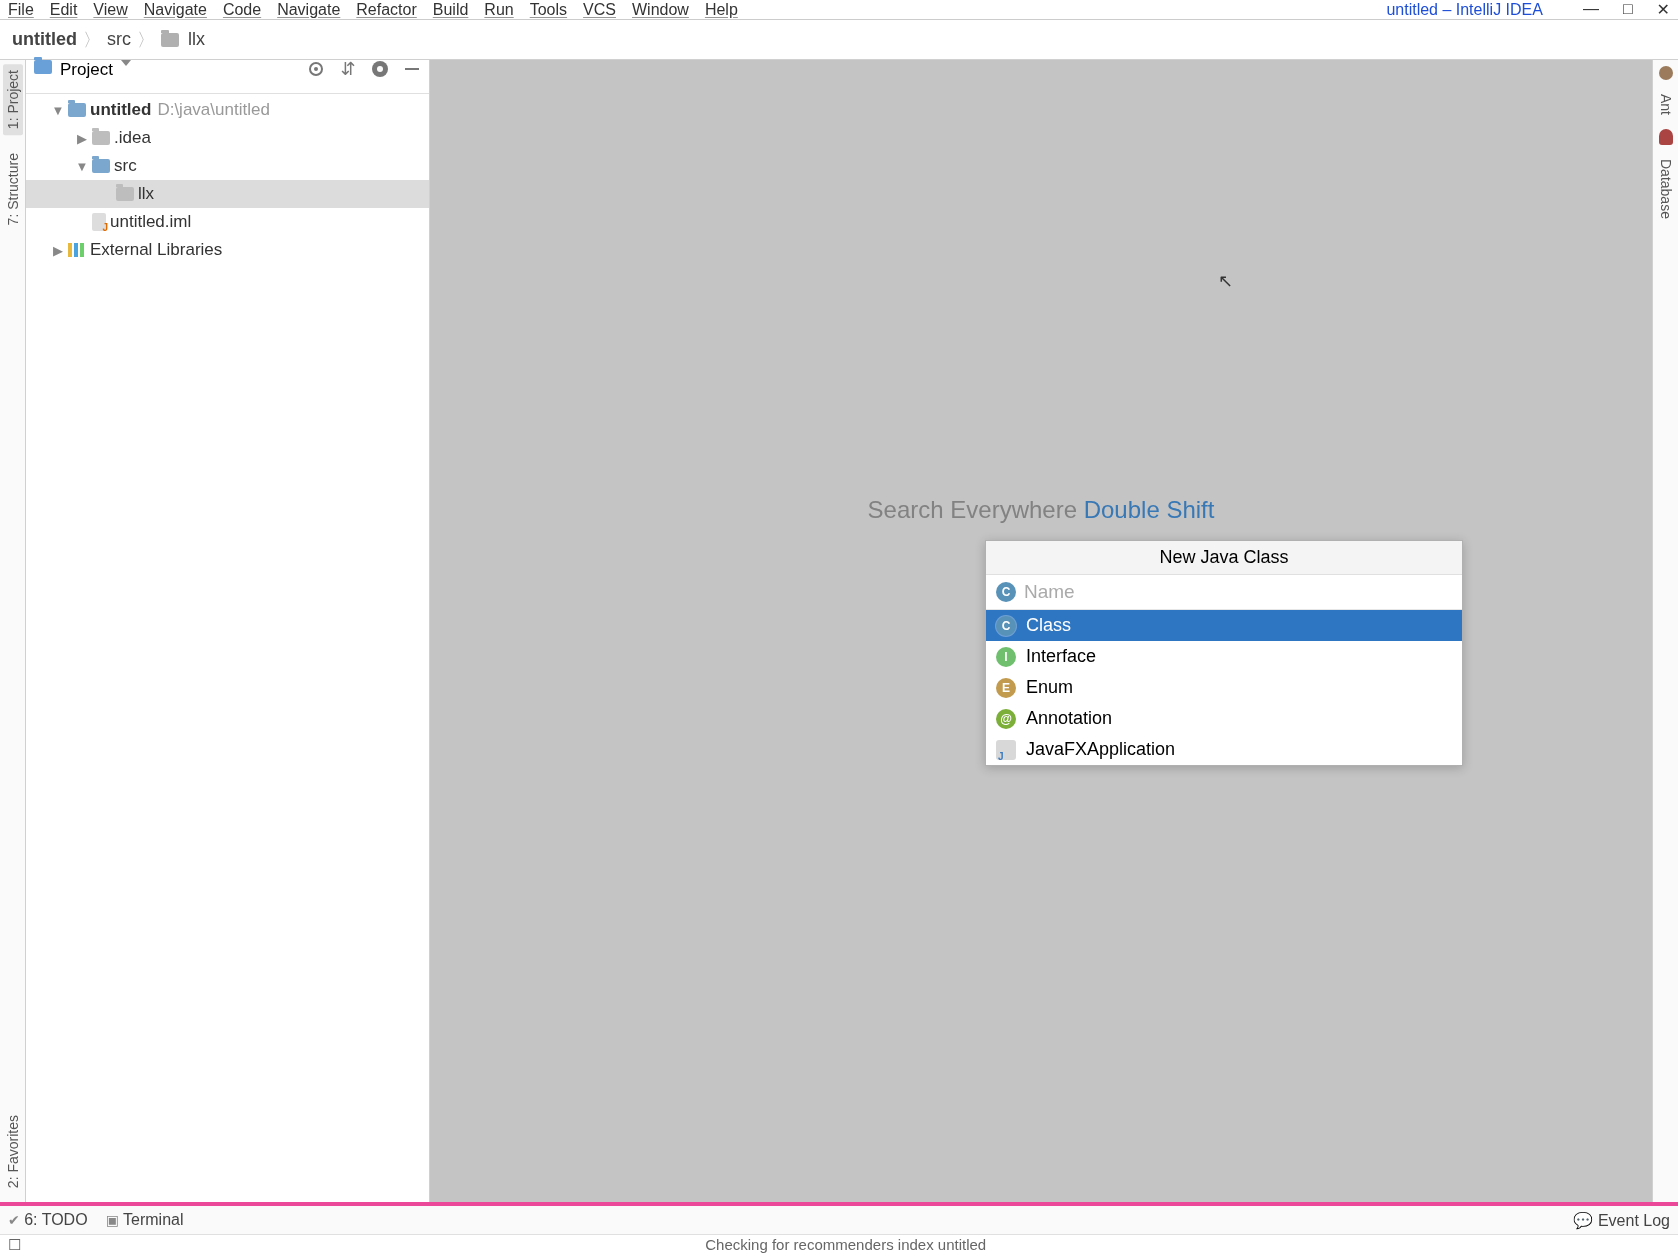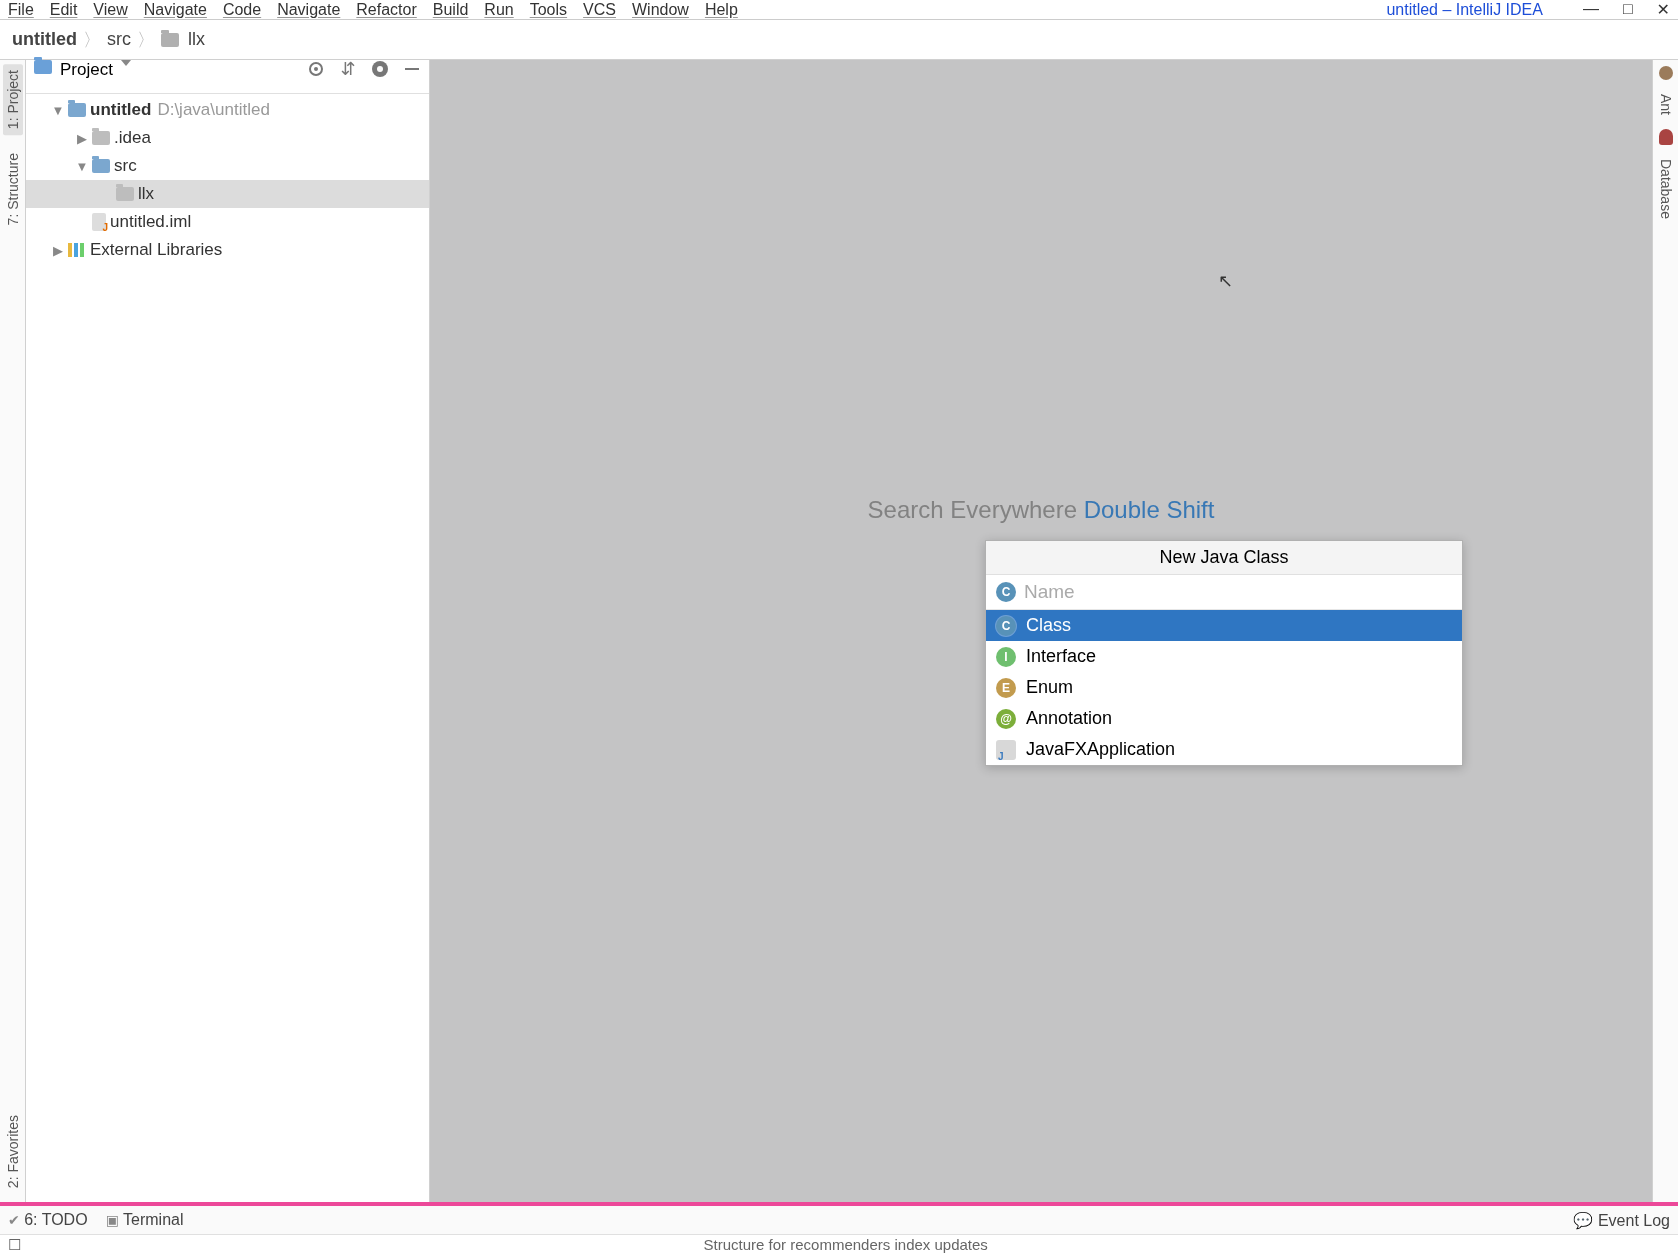--- a/index.html
+++ b/index.html
@@ -266,14 +266,14 @@
 <div class="bottombar">
   <span><span class="tw-ico">✔</span> <span>6: TODO</span></span>
   <span><span class="tw-ico">▣</span> <span>Terminal</span></span>
   <span class="right">
     <span>💬 <span>Event Log</span></span>
   </span>
 </div>
 
 <div class="statusbar">
   <span>☐</span>
-  <span class="center">Structure for recommenders index updates</span>
+  <span class="center">Checking for recommenders index untitled</span>
 </div>
 
 </body></html>

